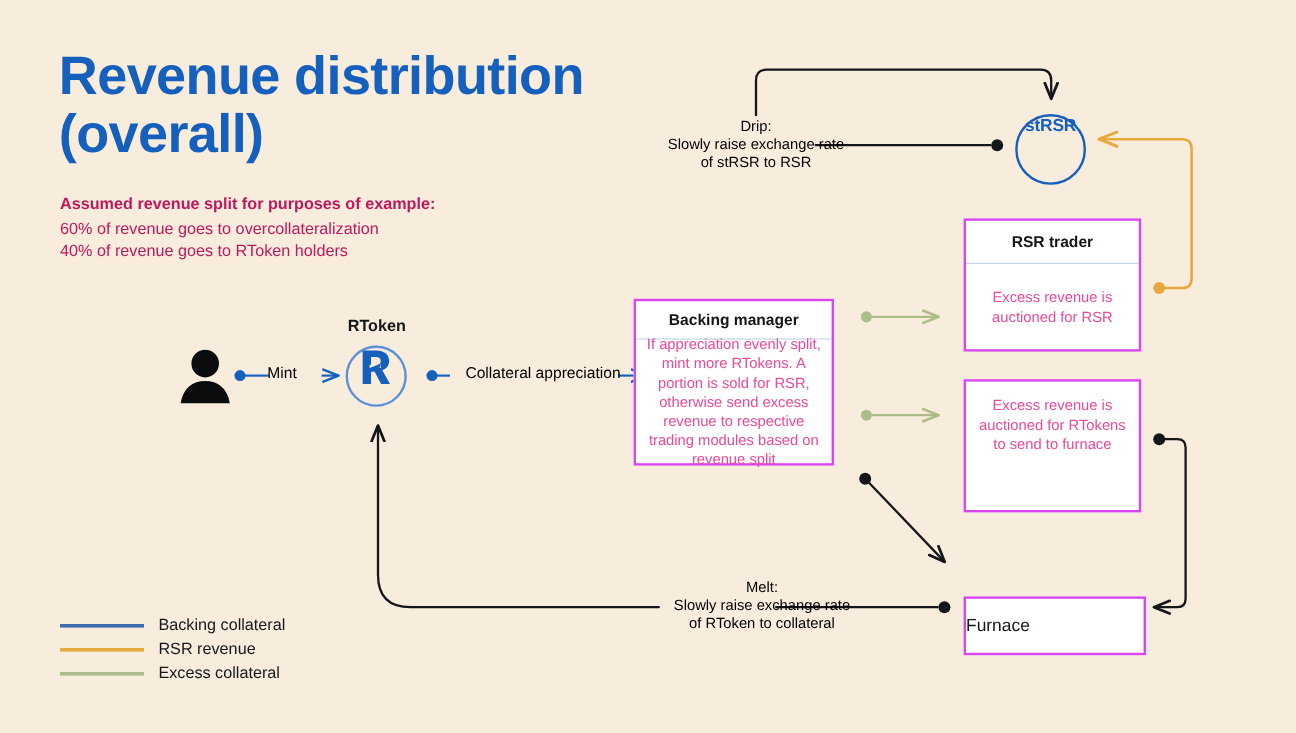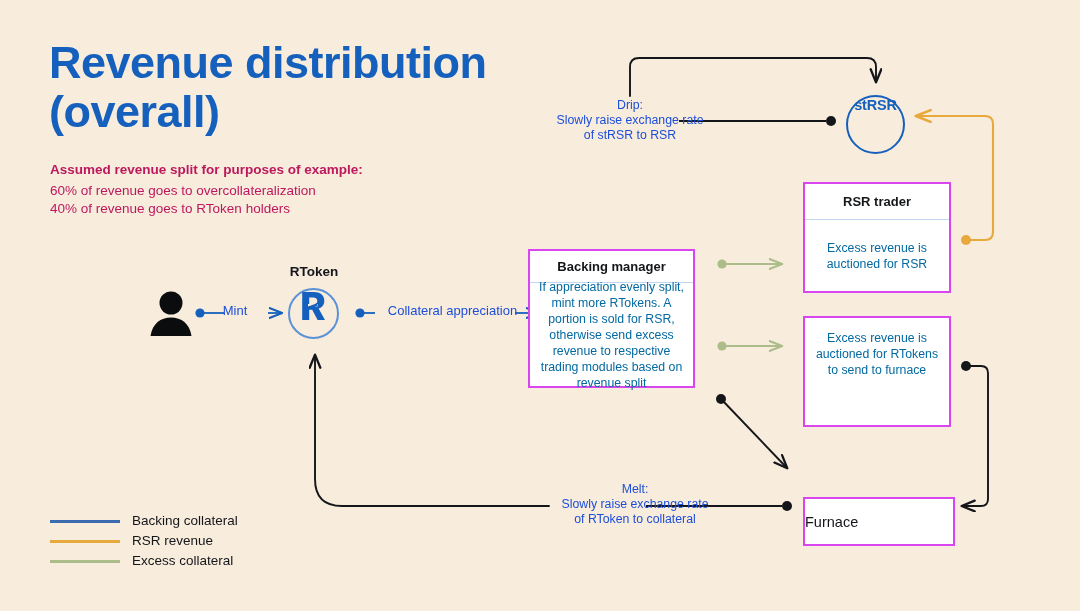--- a/index.html
+++ b/index.html
@@ -96,21 +96,21 @@
     border-bottom: 1px solid #c3d6ef;
     box-sizing: border-box;
     display: flex;
     align-items: center;
     justify-content: center;
   }
   .node-box .box-body {
     text-align: center;
     font-size: 12.3px;
     line-height: 16px;
-    color: #0369a1;
+    color: #ec4899;
     box-sizing: border-box;
     display: flex;
     align-items: center;
     justify-content: center;
     padding: 4px 8px;
   }
 
   #box-backing-manager { left: 528px; top: 249px; width: 167px; height: 139px; }
   #box-backing-manager .box-head { height: 32px; }
   #box-backing-manager .box-body { height: 103px; }
@@ -174,21 +174,21 @@
     position: absolute;
     left: 149px;
     top: 291px;
     width: 44px;
     height: 46px;
   }
 
   
   .edge-label {
     position: absolute;
-    color: #1d4ed8;
+    color: #000000;
     text-align: center;
   }
   #label-mint {
     left: 205px; top: 303px; width: 60px;
     font-size: 13px;
   }
   #label-collateral-appreciation {
     left: 370px; top: 303px; width: 165px;
     font-size: 13px;
   }

